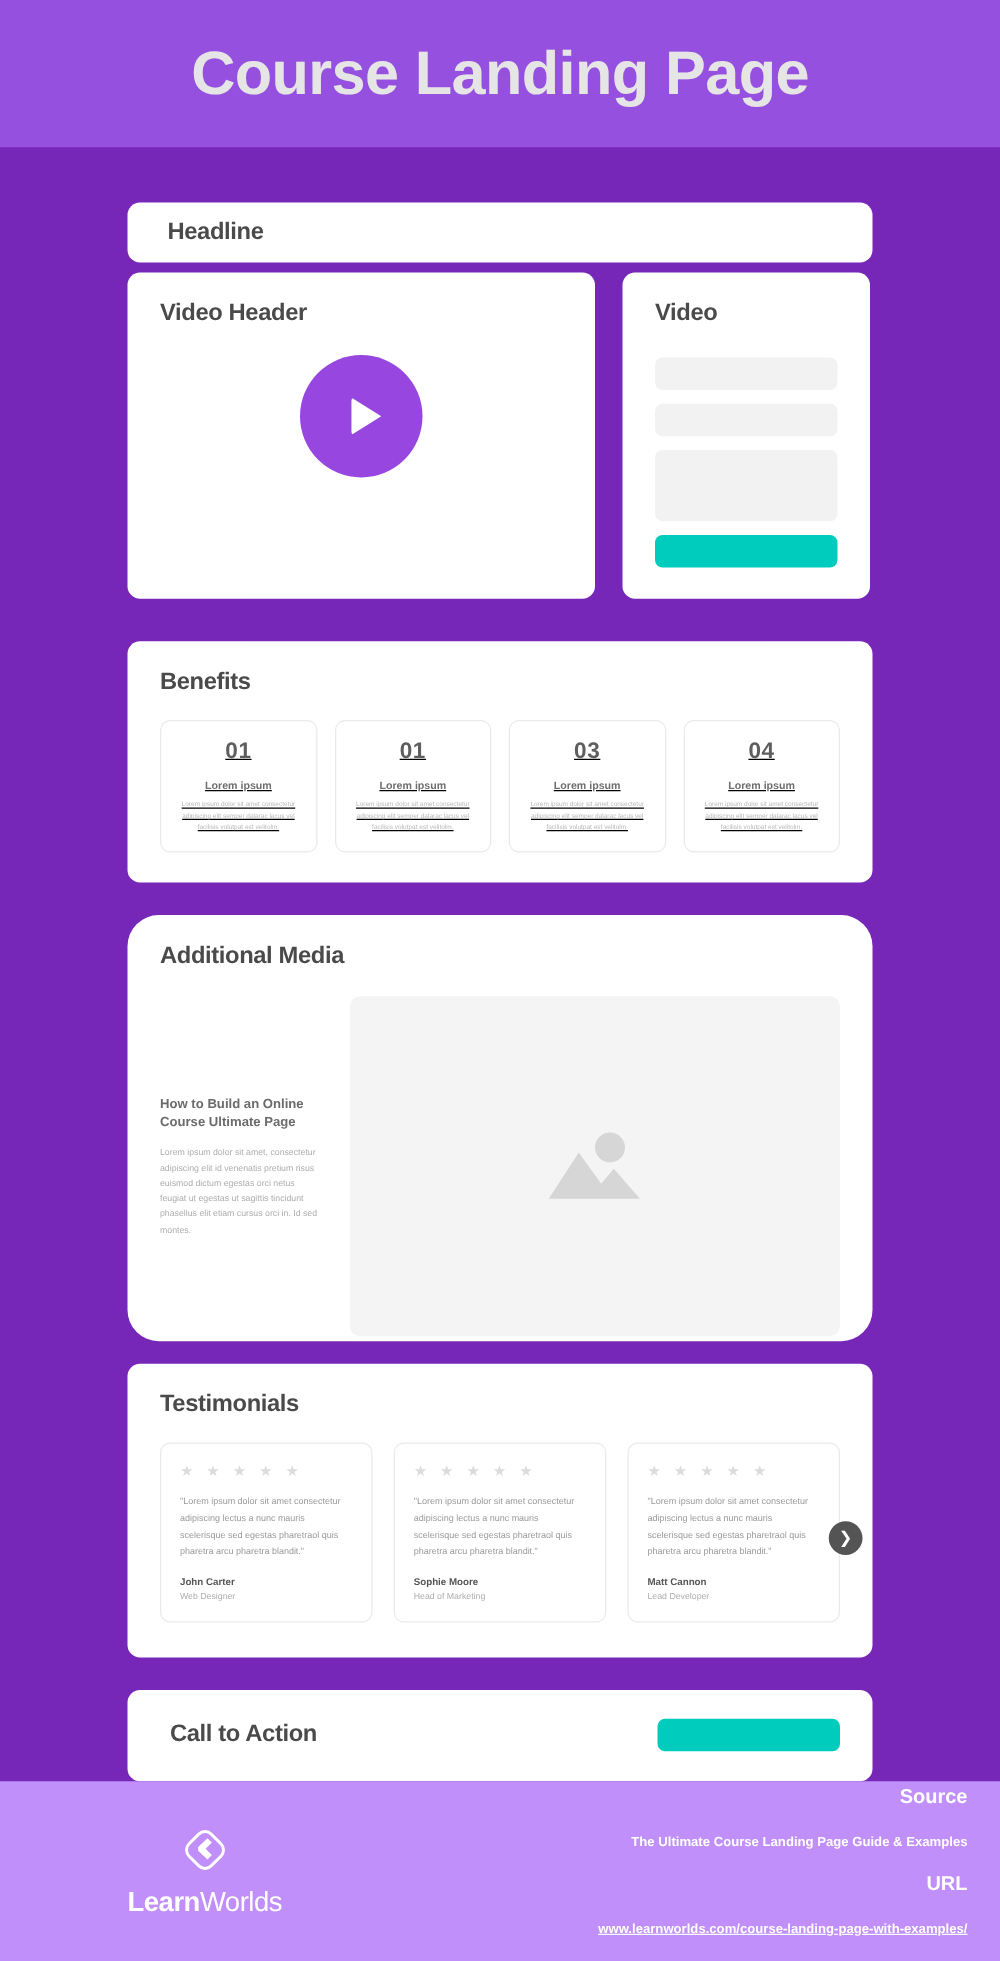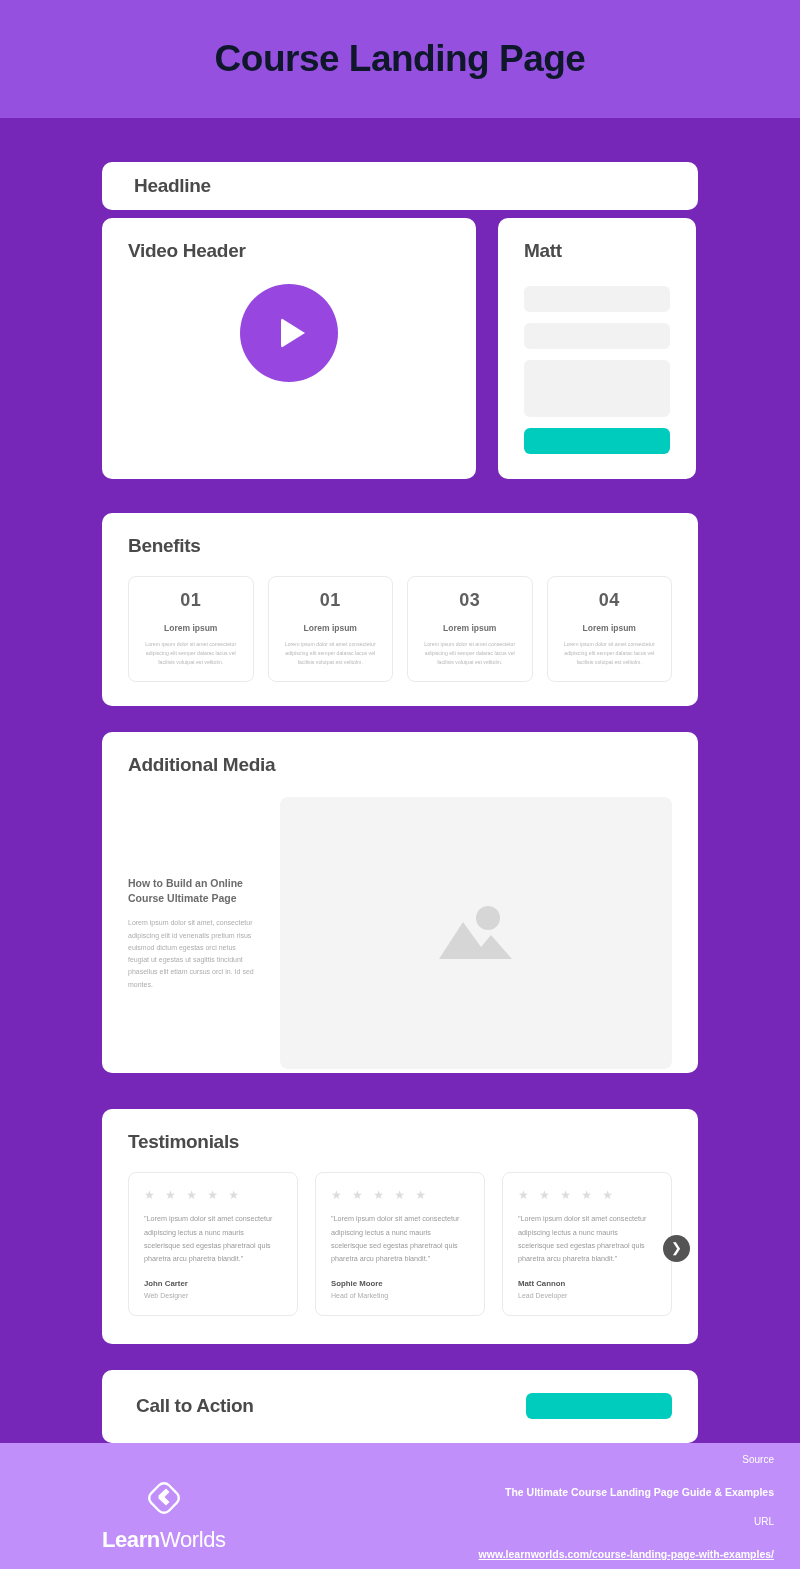--- a/index.html
+++ b/index.html
@@ -25,22 +25,22 @@
   
   .header {
     height: 118px;
     background: #9650E0;
     display: flex;
     align-items: center;
     justify-content: center;
     flex: 0 0 auto;
   }
   .header-title {
-    color: #0f172a;
-    font-size: 37px;
+    color: #e5e5e5;
+    font-size: 49px;
     font-weight: bold;
     letter-spacing: -0.5px;
     text-align: center;
   }
 
   
   .body-area {
     flex: 1 1 auto;
     background: #7627B8;
     padding: 44px 102px 0 102px;
@@ -130,20 +130,21 @@
 
   
   .benefits-card {
     padding: 22px 26px 24px 26px;
     margin-bottom: 26px;
   }
   .benefits-grid {
     display: flex;
     gap: 14px;
     margin-top: 19px;
+    text-decoration: underline;
   }
   .benefit {
     flex: 1;
     border: 1px solid #EAEAEA;
     border-radius: 8px;
     padding: 13px 8px 14px 8px;
     text-align: center;
   }
   .benefit-num {
     color: #5E5E5E;
@@ -161,21 +162,22 @@
   .benefit-body {
     color: #B8B8B8;
     font-size: 5.2px;
     line-height: 1.75;
   }
 
   
   .media-card {
     padding: 22px 26px 22px 26px;
     height: 341px;
-    margin-bottom: 36px;
+    margin-bottom: 18px;
+    border-radius: 25px;
   }
   .media-inner {
     display: flex;
     gap: 22px;
     margin-top: 21px;
     height: 272px;
   }
   .media-text {
     width: 130px;
     display: flex;
@@ -300,22 +302,22 @@
   }
   .brand-name b { font-weight: bold; }
   .brand-name span { font-weight: normal; }
 
   .footer-meta {
     margin-left: auto;
     text-align: right;
     color: #FFFFFF;
   }
   .meta-label {
-    font-size: 10px;
-    font-weight: normal;
+    font-size: 16px;
+    font-weight: bold;
     line-height: 1.2;
   }
   .meta-value {
     font-size: 10.5px;
     font-weight: bold;
     margin-top: 20px;
     margin-bottom: 18px;
   }
   .meta-value.link {
     text-decoration: underline;
@@ -341,21 +343,21 @@
       <div class="card video-card">
         <div class="card-title">Video Header</div>
         <div class="play-wrap">
           <div class="play-circle">
             <div class="play-tri"></div>
           </div>
         </div>
       </div>
 
       <div class="card form-card">
-        <div class="card-title">Matt</div>
+        <div class="card-title">Video</div>
         <div class="form-fields">
           <div class="field short"></div>
           <div class="field short"></div>
           <div class="field tall"></div>
           <button class="submit-btn"></button>
         </div>
       </div>
 
     </div>
 

